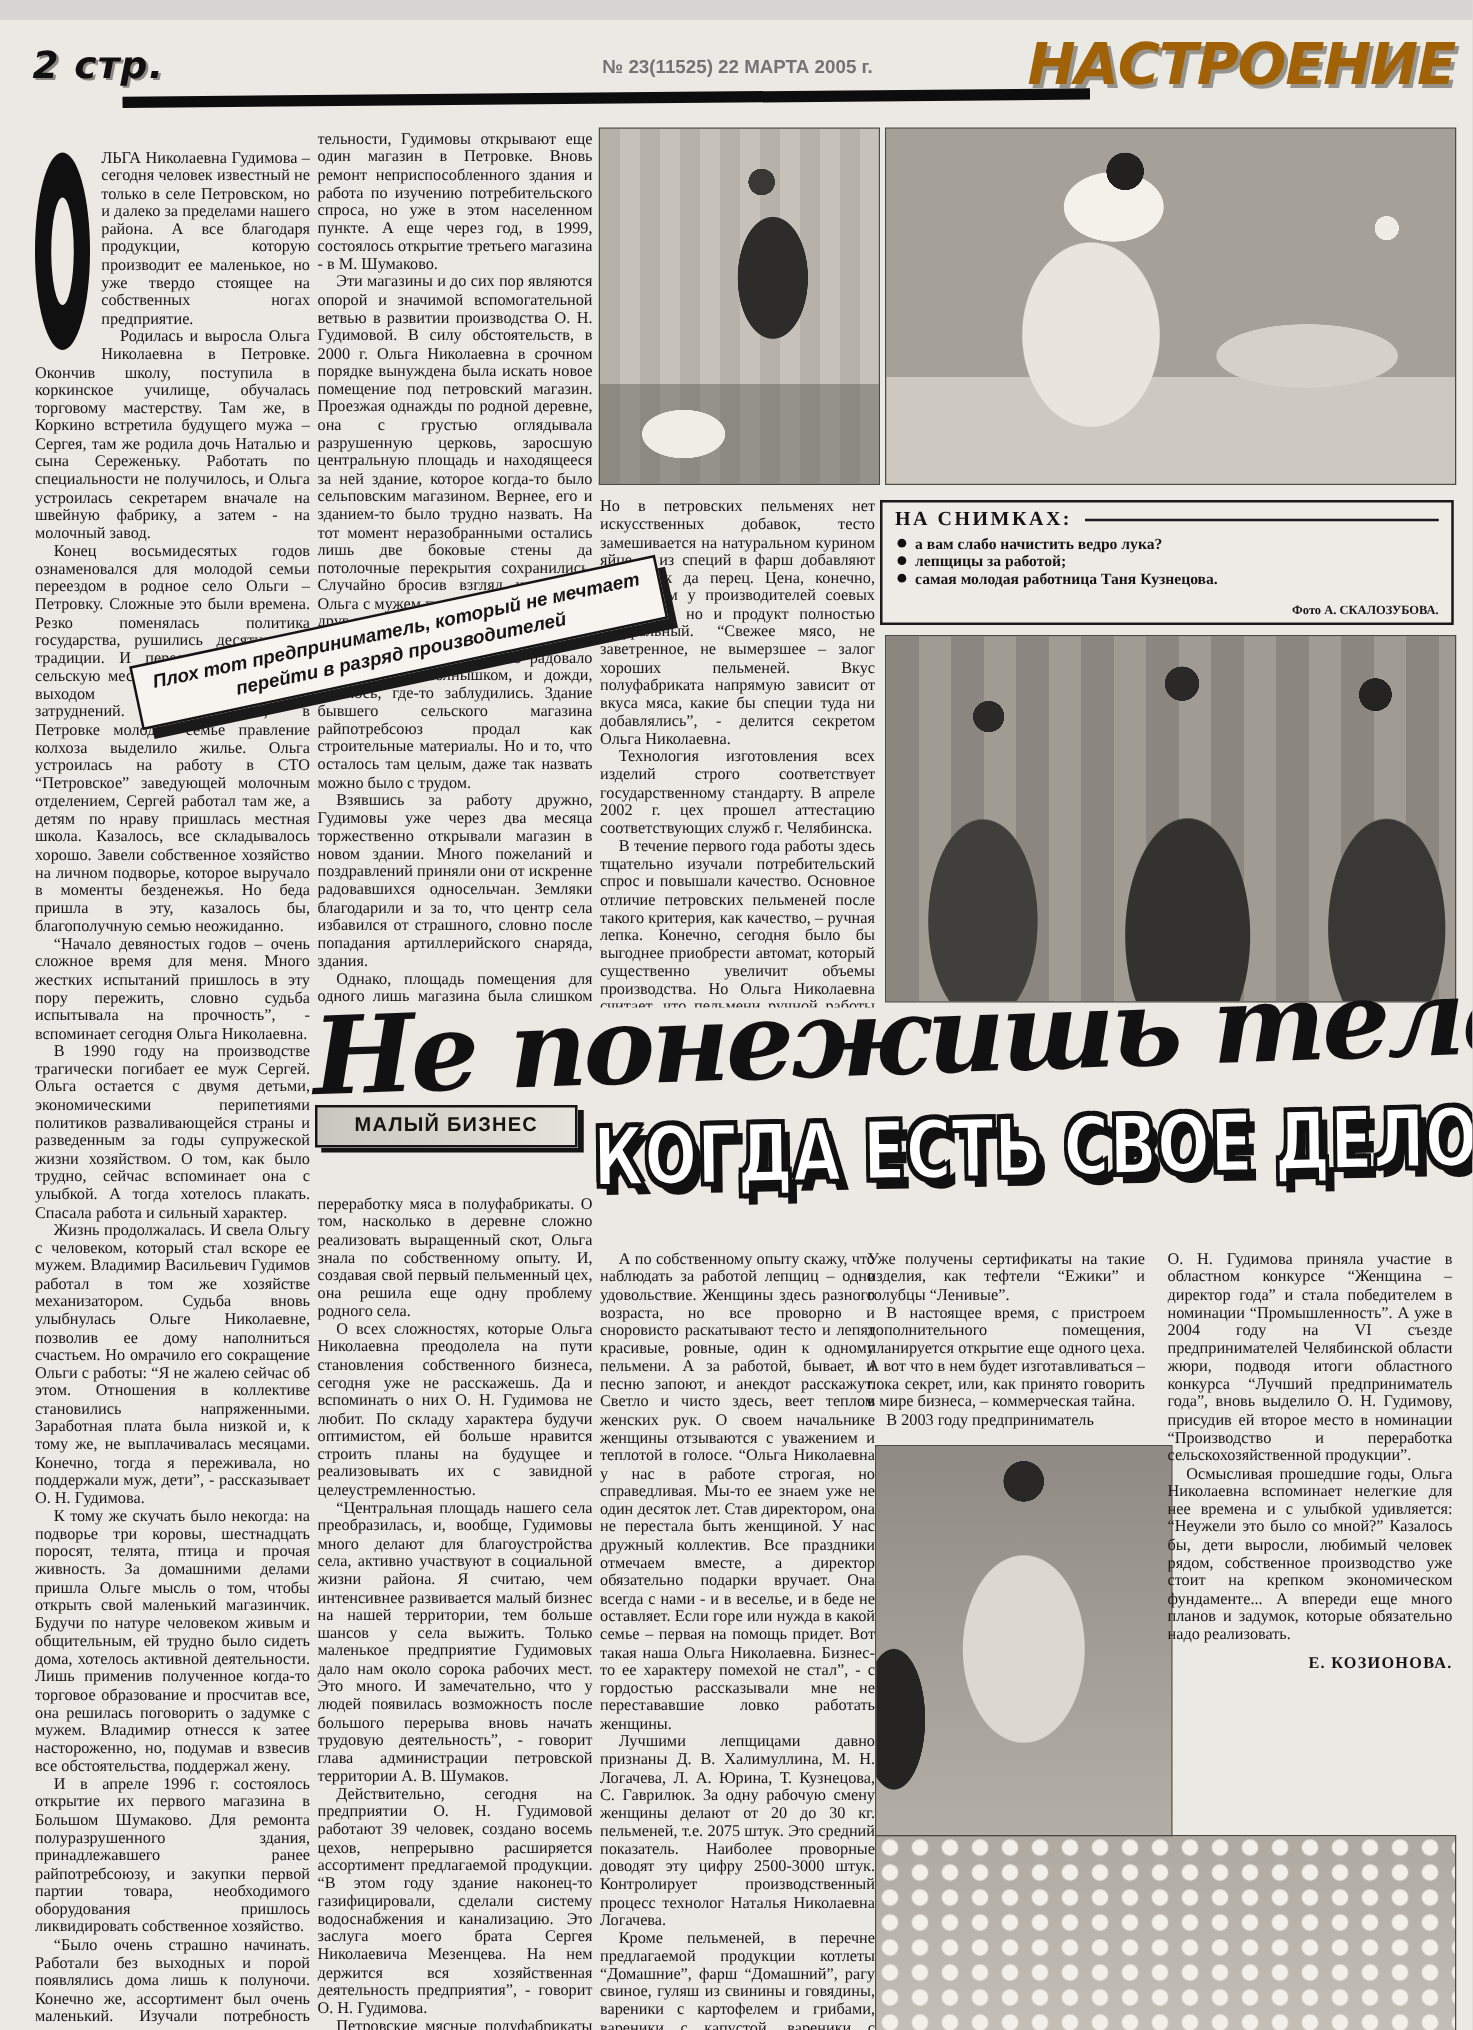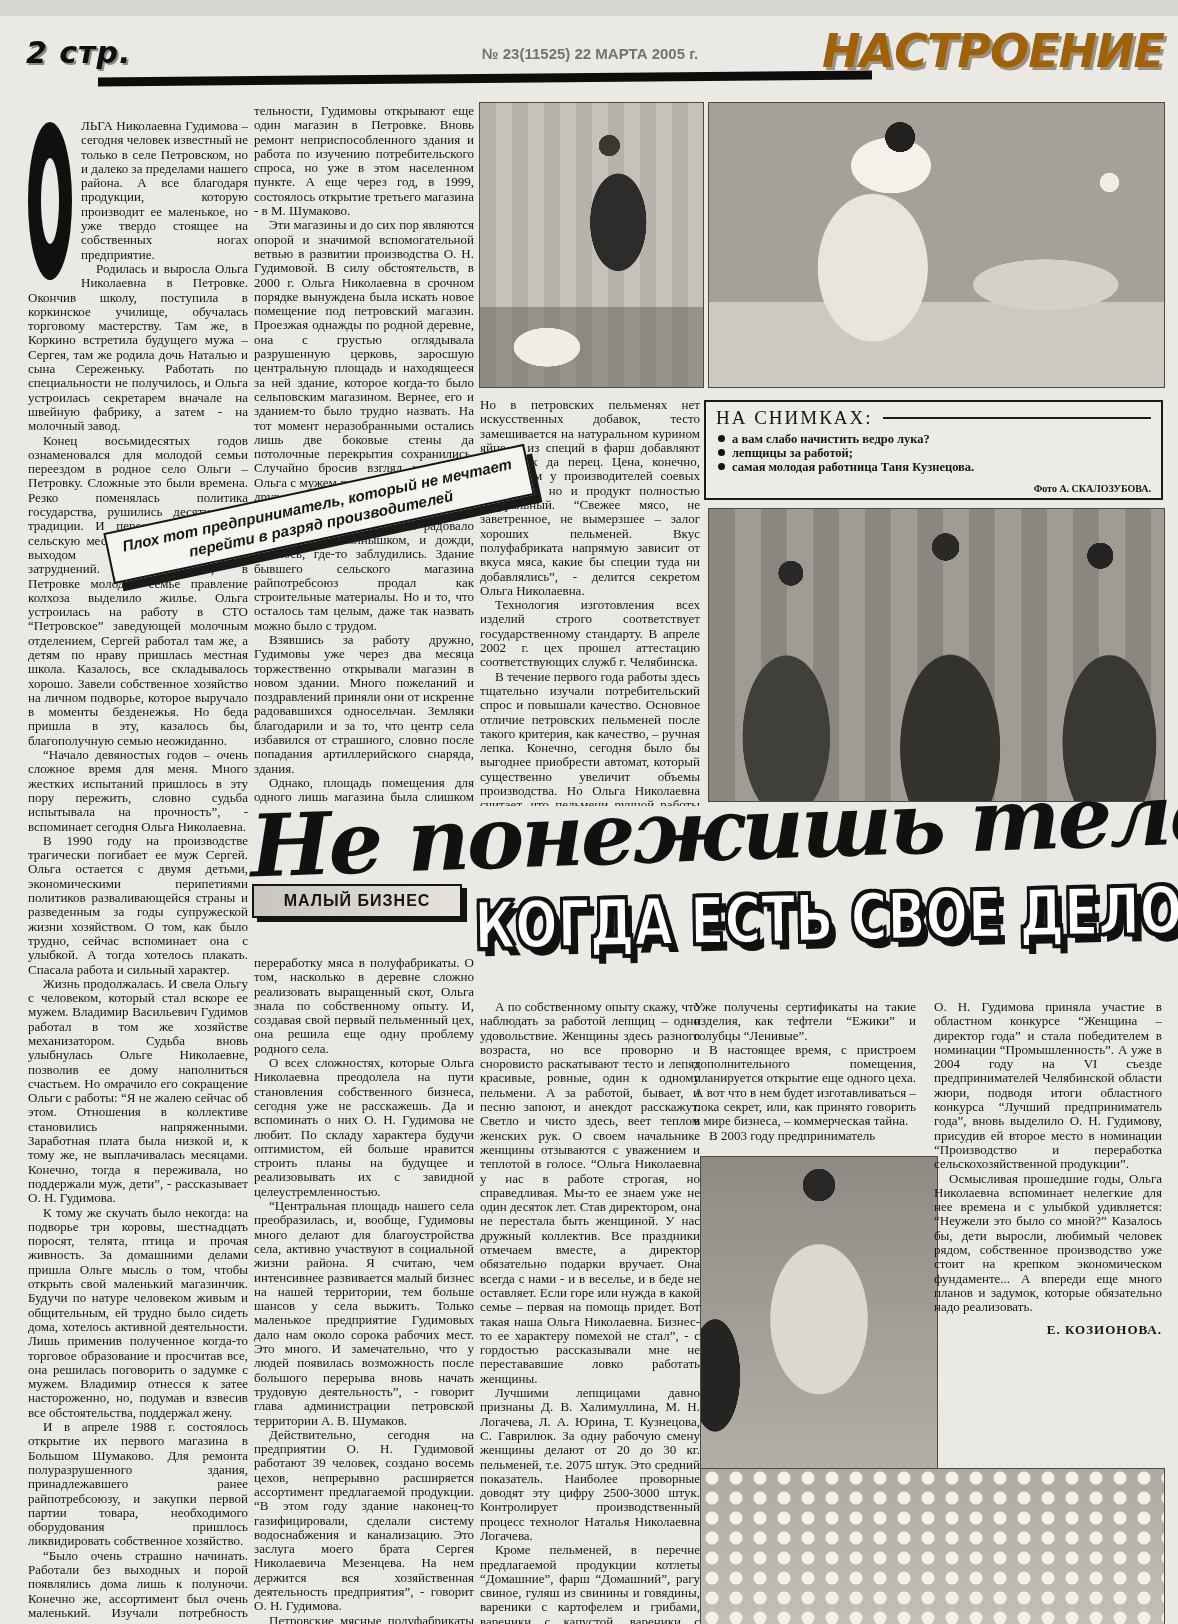--- a/index.html
+++ b/index.html
@@ -64,21 +64,21 @@
       radial-gradient(ellipse 40px 90px at 6% 70%, #262422 0 62%, rgba(0,0,0,0) 63%),
       linear-gradient(180deg,#8f8b84,#b3afa7);}
   .tray{left:700px;top:1452px;width:463px;height:172px;
     background-image:
       radial-gradient(circle at 11px 9px, #f3f0e9 0 6px, rgba(0,0,0,0) 7px),
       linear-gradient(#aeaaa2,#c6c2ba);
     background-size:24px 20px,100% 100%;}
   
   .capbox{position:absolute;left:704px;top:384px;width:459px;height:100px;border:2px solid #1a1a1a;
           background:#edebe6;padding:5px 10px;box-sizing:border-box;z-index:1;}
-  .cap-title-row{display:flex;align-items:center;gap:10px;font-weight:normal;font-size:19px;letter-spacing:2px;}
+  .cap-title-row{display:flex;align-items:center;gap:10px;font-weight:bold;font-size:16px;letter-spacing:2px;}
   .cap-line{flex:1;height:2px;background:#1a1a1a;}
   .cap-list{list-style:none;margin:3px 0 0;padding:0;font-weight:bold;font-size:12.5px;line-height:14px;}
   .cap-list li{padding-left:16px;position:relative;}
   .dot{position:absolute;left:2px;top:3px;width:7px;height:7px;border-radius:50%;background:#111;}
   .cap-credit{position:absolute;right:10px;bottom:4px;font-weight:bold;font-size:10px;}
   
   .banner{position:absolute;left:104px;top:472px;width:430px;transform:rotate(-12deg);
           background:#f6f4ef;border:2px solid #141414;box-shadow:7px 10px 0 -1px #1a1a1a;
           padding:5px 12px;box-sizing:border-box;text-align:center;z-index:6;
           font:bold 15px/19px "Liberation Sans",sans-serif;font-style:italic;}
@@ -125,21 +125,21 @@
   </div>
 
   <section class="col col1">
     <p class="cont"><span class="dropcap"></span><span>ЛЬГА Николаевна Гудимова – сегодня человек известный не только в селе Петровском, но и далеко за пределами нашего района. А все благодаря продукции, которую производит ее маленькое, но уже твердо стоящее на собственных ногах предприятие.</span></p>
     <p>Родилась и выросла Ольга Николаевна в Петровке. Окончив школу, поступила в коркинское училище, обучалась торговому мастерству. Там же, в Коркино встретила будущего мужа – Сергея, там же родила дочь Наталью и сына Сереженьку. Работать по специальности не получилось, и Ольга устроилась секретарем вначале на швейную фабрику, а затем - на молочный завод.</p>
     <p>Конец восьмидесятых годов ознаменовался для молодой семьи переездом в родное село Ольги – Петровку. Сложные это были времена. Резко поменялась политика государства, рушились десятилетние традиции. И переезд из города в сельскую местность казался супругам выходом из материальных затруднений. Действительно, в Петровке молодой семье правление колхоза выделило жилье. Ольга устроилась на работу в СТО “Петровское” заведующей молочным отделением, Сергей работал там же, а детям по нраву пришлась местная школа. Казалось, все складывалось хорошо. Завели собственное хозяйство на личном подворье, которое выручало в моменты безденежья. Но беда пришла в эту, казалось бы, благополучную семью неожиданно.</p>
     <p>“Начало девяностых годов – очень сложное время для меня. Много жестких испытаний пришлось в эту пору пережить, словно судьба испытывала на прочность”, - вспоминает сегодня Ольга Николаевна.</p>
     <p>В 1990 году на производстве трагически погибает ее муж Сергей. Ольга остается с двумя детьми, экономическими перипетиями политиков разваливающейся страны и разведенным за годы супружеской жизни хозяйством. О том, как было трудно, сейчас вспоминает она с улыбкой. А тогда хотелось плакать. Спасала работа и сильный характер.</p>
     <p>Жизнь продолжалась. И свела Ольгу с человеком, который стал вскоре ее мужем. Владимир Васильевич Гудимов работал в том же хозяйстве механизатором. Судьба вновь улыбнулась Ольге Николаевне, позволив ее дому наполниться счастьем. Но омрачило его сокращение Ольги с работы: “Я не жалею сейчас об этом. Отношения в коллективе становились напряженными. Заработная плата была низкой и, к тому же, не выплачивалась месяцами. Конечно, тогда я переживала, но поддержали муж, дети”, - рассказывает О. Н. Гудимова.</p>
     <p>К тому же скучать было некогда: на подворье три коровы, шестнадцать поросят, телята, птица и прочая живность. За домашними делами пришла Ольге мысль о том, чтобы открыть свой маленький магазинчик. Будучи по натуре человеком живым и общительным, ей трудно было сидеть дома, хотелось активной деятельности. Лишь применив полученное когда-то торговое образование и просчитав все, она решилась поговорить о задумке с мужем. Владимир отнесся к затее настороженно, но, подумав и взвесив все обстоятельства, поддержал жену.</p>
-    <p>И в апреле 1988 г. состоялось открытие их первого магазина в Большом Шумаково. Для ремонта полуразрушенного здания, принадлежавшего ранее райпотребсоюзу, и закупки первой партии товара, необходимого оборудования пришлось ликвидировать собственное хозяйство.</p>
+    <p>И в апреле 1996 г. состоялось открытие их первого магазина в Большом Шумаково. Для ремонта полуразрушенного здания, принадлежавшего ранее райпотребсоюзу, и закупки первой партии товара, необходимого оборудования пришлось ликвидировать собственное хозяйство.</p>
     <p>“Было очень страшно начинать. Работали без выходных и порой появлялись дома лишь к полуночи. Конечно же, ассортимент был очень маленький. Изучали потребность населения в том или ином товаре, постепенно увеличивали товарооборот, расширяли наименование предлагаемого товара. Вроде, все складывалось, хотя было трудно. Но я никогда не забуду наших первых покупателей и то чувство, которое испытала, отбив первый кассовый чек”, - рассказывает Ольга Николаевна.</p>
 
   </section>
 
   <section class="col col2t">
     <p class="cont">тельности, Гудимовы открывают еще один магазин в Петровке. Вновь ремонт неприспособленного здания и работа по изучению потребительского спроса, но уже в этом населенном пункте. А еще через год, в 1999, состоялось открытие третьего магазина - в М. Шумаково.</p>
     <p>Эти магазины и до сих пор являются опорой и значимой вспомогательной ветвью в развитии производства О. Н. Гудимовой. В силу обстоятельств, в 2000 г. Ольга Николаевна в срочном порядке вынуждена была искать новое помещение под петровский магазин. Проезжая однажды по родной деревне, она с грустью оглядывала разрушенную церковь, заросшую центральную площадь и находящееся за ней здание, которое когда-то было сельповским магазином. Вернее, его и зданием-то было трудно назвать. На тот момент неразобранными остались лишь две боковые стены да потолочные перекрытия сохранились. Случайно бросив взгляд на руины, Ольга с мужем переглянулись и поняли друг друга.</p>
     <p>В тот год погода стояла словно по заказу супругов. Бабье лето радовало ненавязчивым солнышком, и дожди, казалось, где-то заблудились. Здание бывшего сельского магазина райпотребсоюз продал как строительные материалы. Но и то, что осталось там целым, даже так назвать можно было с трудом.</p>
     <p>Взявшись за работу дружно, Гудимовы уже через два месяца торжественно открывали магазин в новом здании. Много пожеланий и поздравлений приняли они от искренне радовавшихся односельчан. Земляки благодарили и за то, что центр села избавился от страшного, словно после попадания артиллерийского снаряда, здания.</p>
     <p>Однако, площадь помещения для одного лишь магазина была слишком большой, и супруги решили основать свое производство. Выбор пал на</p>

